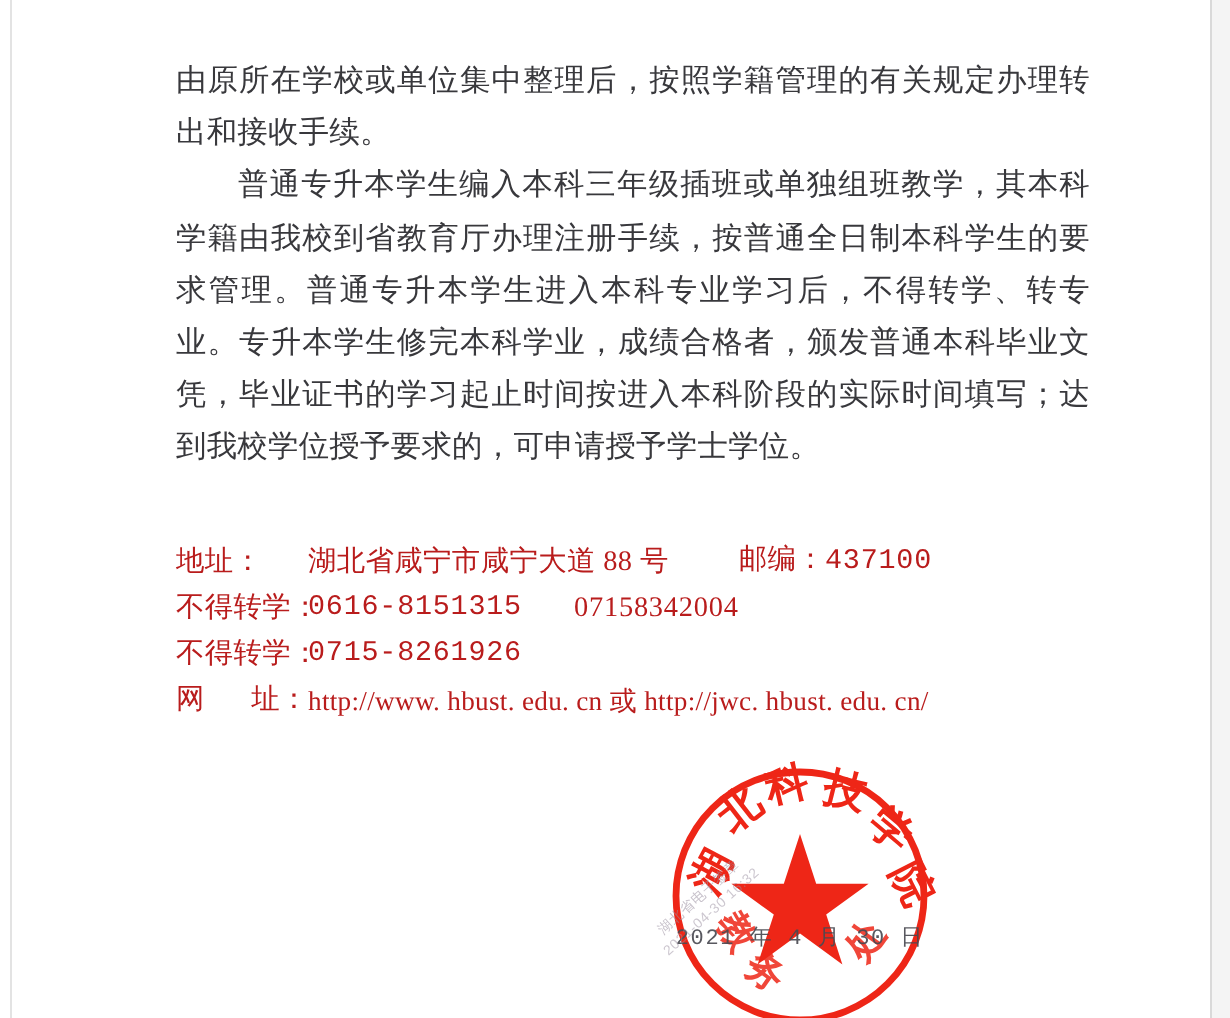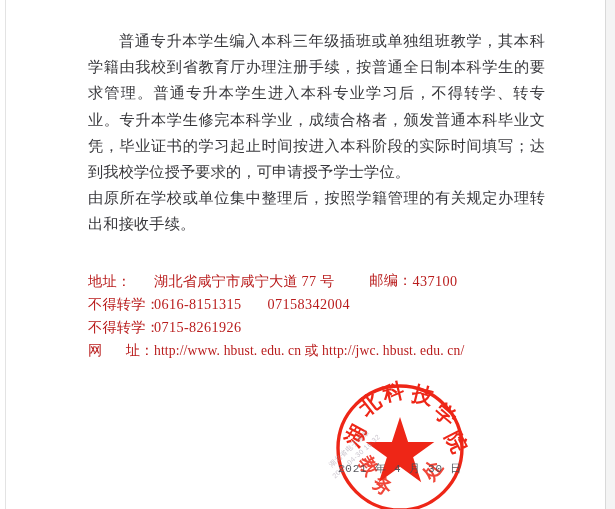--- a/index.html
+++ b/index.html
@@ -93,21 +93,21 @@
     width: 66px;
     flex: 0 0 66px;
     white-space: pre;
     letter-spacing: 0.2px;
   }
   .c-value {
     white-space: pre;
     letter-spacing: 0.2px;
   }
   .c-value.mono {
-    font-family: Liberation Serif, serif;
+    font-family: Liberation Mono, monospace;
     letter-spacing: 0.4px;
   }
   .c-value2 {
     margin-left: 26px;
     white-space: pre;
     letter-spacing: 0.4px;
   }
   .c-extra {
     margin-left: 35px;
     white-space: pre;
@@ -208,29 +208,29 @@
 </head>
 <body>
 
 <div class="page">
 
   <div class="page-edge-left"></div>
   <div class="page-edge-right"></div>
   <div class="page-edge-right2"></div>
 
   <div class="content">
+    <p class="para">由原所在学校或单位集中整理后，按照学籍管理的有关规定办理转出和接收手续。</p>
     <p class="para indent">普通专升本学生编入本科三年级插班或单独组班教学，其本科学籍由我校到省教育厅办理注册手续，按普通全日制本科学生的要求管理。普通专升本学生进入本科专业学习后，不得转学、转专业。专升本学生修完本科学业，成绩合格者，颁发普通本科毕业文凭，毕业证书的学习起止时间按进入本科阶段的实际时间填写；达到我校学位授予要求的，可申请授予学士学位。</p>
-    <p class="para">由原所在学校或单位集中整理后，按照学籍管理的有关规定办理转出和接收手续。</p>
   </div>
 
   <div class="contact">
 
     <div class="contact-row">
       <span class="c-label">地址：</span>
-      <span class="c-value">湖北省咸宁市咸宁大道 77 号</span>
+      <span class="c-value">湖北省咸宁市咸宁大道 88 号</span>
       <span class="c-extra">邮编：</span>
       <span class="c-value mono">437100</span>
     </div>
 
     <div class="contact-row">
       <span class="c-label">不得转学：</span>
       <span class="c-value mono">0616-8151315</span>
       <span class="c-value2 mono">07158342004</span>
     </div>
 

